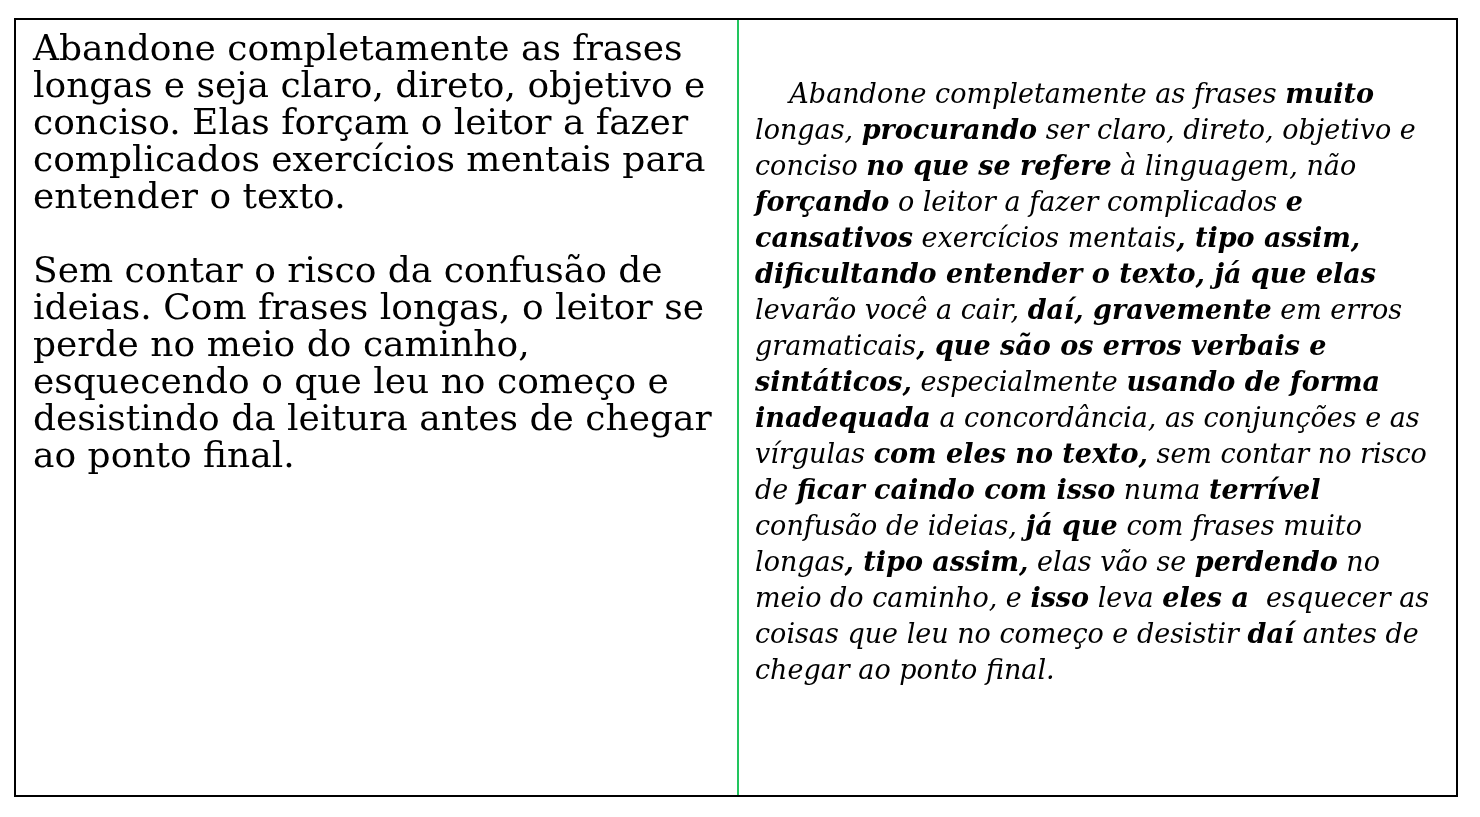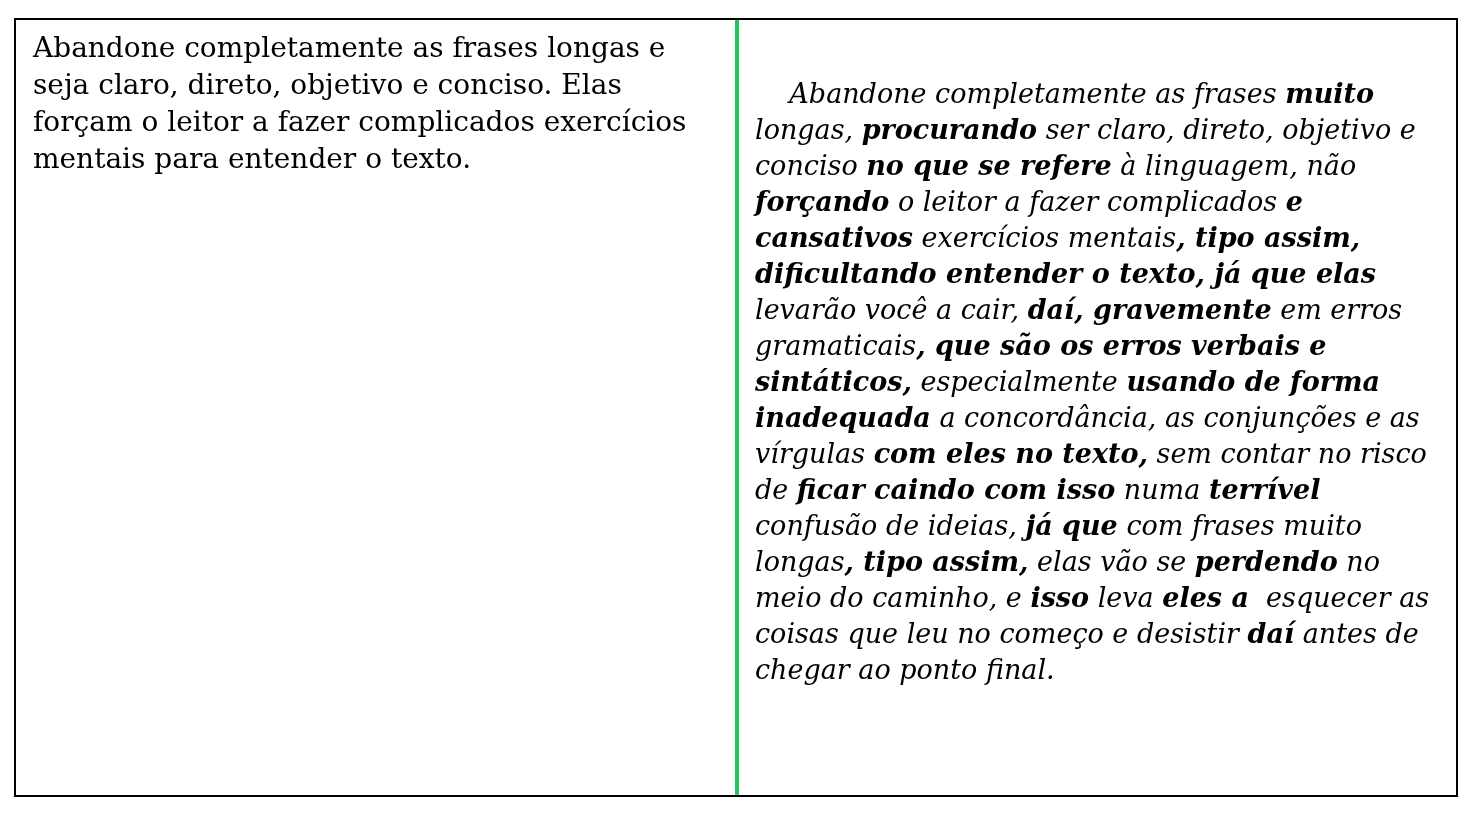--- a/index.html
+++ b/index.html
@@ -25,23 +25,23 @@
     box-sizing: border-box;
     display: flex;
     background: #ffffff;
   }
   .cell {
     box-sizing: border-box;
     overflow: hidden;
   }
   .cell-left {
     width: 723px;
-    border-right: 4px solid #22c55e;
+    border-right: 2px solid #22c55e;
     padding: 9px 20px 0 17px;
-    font-size: 28px;
+    font-size: 36px;
     line-height: 37px;
   }
   .cell-left p {
     margin: 0 0 37px 0;
   }
   .cell-left p:last-child {
     margin-bottom: 0;
   }
   .cell-right {
     flex: 1;
@@ -54,17 +54,18 @@
   .cell-right .b {
     font-weight: bold;
   }
 </style>
 </head>
 <body>
 
 <div class="doc-table">
   <div class="cell cell-left">
     <p>Abandone completamente as frases longas e seja claro, direto, objetivo e conciso. Elas forçam o leitor a fazer complicados exercícios mentais para entender o texto.</p>
+    <p>Sem contar o risco da confusão de ideias. Com frases longas, o leitor se perde no meio do caminho, esquecendo o que leu no começo e desistindo da leitura antes de chegar ao ponto final.</p>
   </div>
   <div class="cell cell-right">
     <span><span>Abandone completamente as frases </span><span class="b">muito</span><span> longas, </span><span class="b">procurando</span><span> ser claro, direto, objetivo e conciso </span><span class="b">no que se refere</span><span> à linguagem, não </span><span class="b">forçando</span><span> o leitor a fazer complicados </span><span class="b">e cansativos</span><span> exercícios mentais</span><span class="b">, tipo assim, dificultando entender o texto, já que elas</span><span> levarão você a cair, </span><span class="b">daí, gravemente</span><span> em erros gramaticais</span><span class="b">, que são os erros verbais e sintáticos,</span><span> especialmente </span><span class="b">usando de forma inadequada</span><span> a concordância, as conjunções e as vírgulas </span><span class="b">com eles no texto,</span><span> sem contar no risco de </span><span class="b">ficar caindo com isso</span><span> numa </span><span class="b">terrível</span><span> confusão de ideias, </span><span class="b">já que</span><span> com frases muito longas</span><span class="b">, tipo assim,</span><span> elas vão se </span><span class="b">perdendo</span><span> no meio do caminho, e </span><span class="b">isso</span><span> leva </span><span class="b">eles a</span><span>  esquecer as coisas que leu no começo e desistir </span><span class="b">daí</span><span> antes de chegar ao ponto final.</span></span>
   </div>
 </div>
 
 </body></html>

